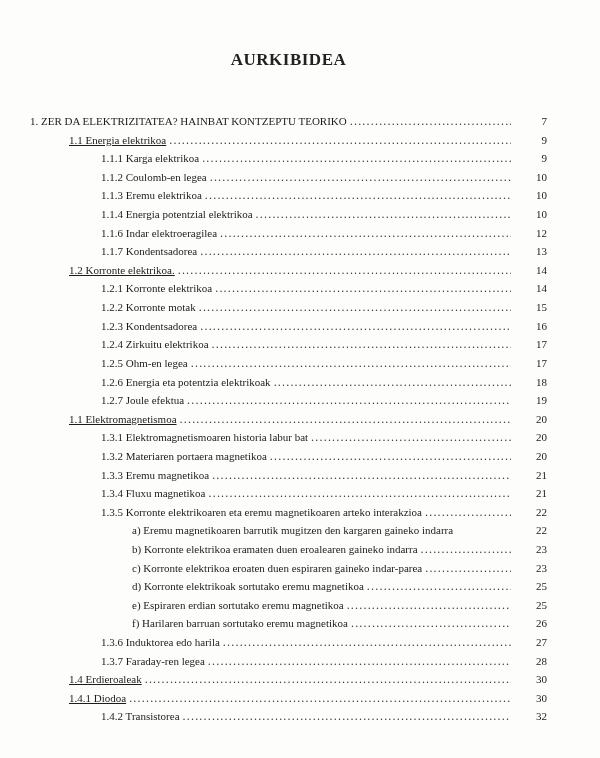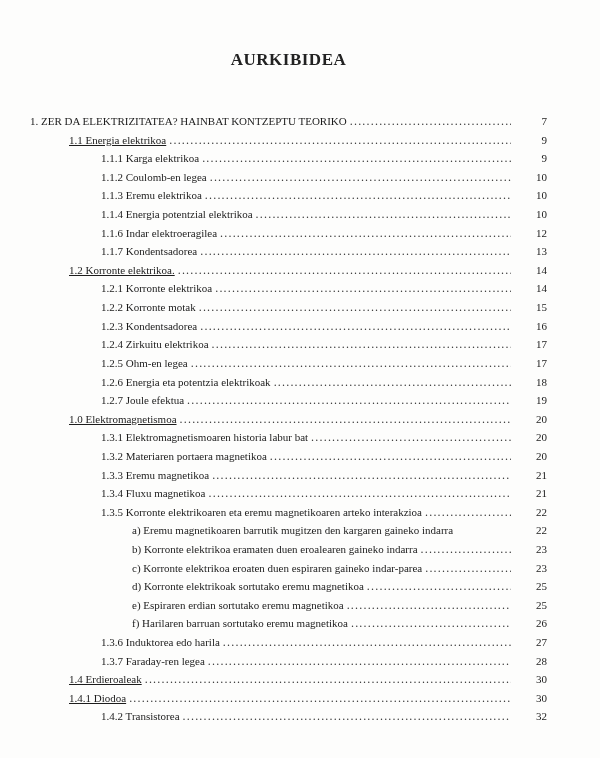--- a/index.html
+++ b/index.html
@@ -144,21 +144,21 @@
     <span class="toc-label">1.2.6 Energia eta potentzia elektrikoak</span>
     <span class="toc-dots show"></span>
     <span class="toc-page">18</span>
   </div>
       <div class="toc-row lvl-2">
     <span class="toc-label">1.2.7 Joule efektua</span>
     <span class="toc-dots show"></span>
     <span class="toc-page">19</span>
   </div>
       <div class="toc-row lvl-1">
-    <span class="toc-label">1.0 Elektromagnetismoa</span>
+    <span class="toc-label">1.1 Elektromagnetismoa</span>
     <span class="toc-dots show"></span>
     <span class="toc-page">20</span>
   </div>
       <div class="toc-row lvl-2">
     <span class="toc-label">1.3.1 Elektromagnetismoaren historia labur bat</span>
     <span class="toc-dots show"></span>
     <span class="toc-page">20</span>
   </div>
       <div class="toc-row lvl-2">
     <span class="toc-label">1.3.2 Materiaren portaera magnetikoa</span>

